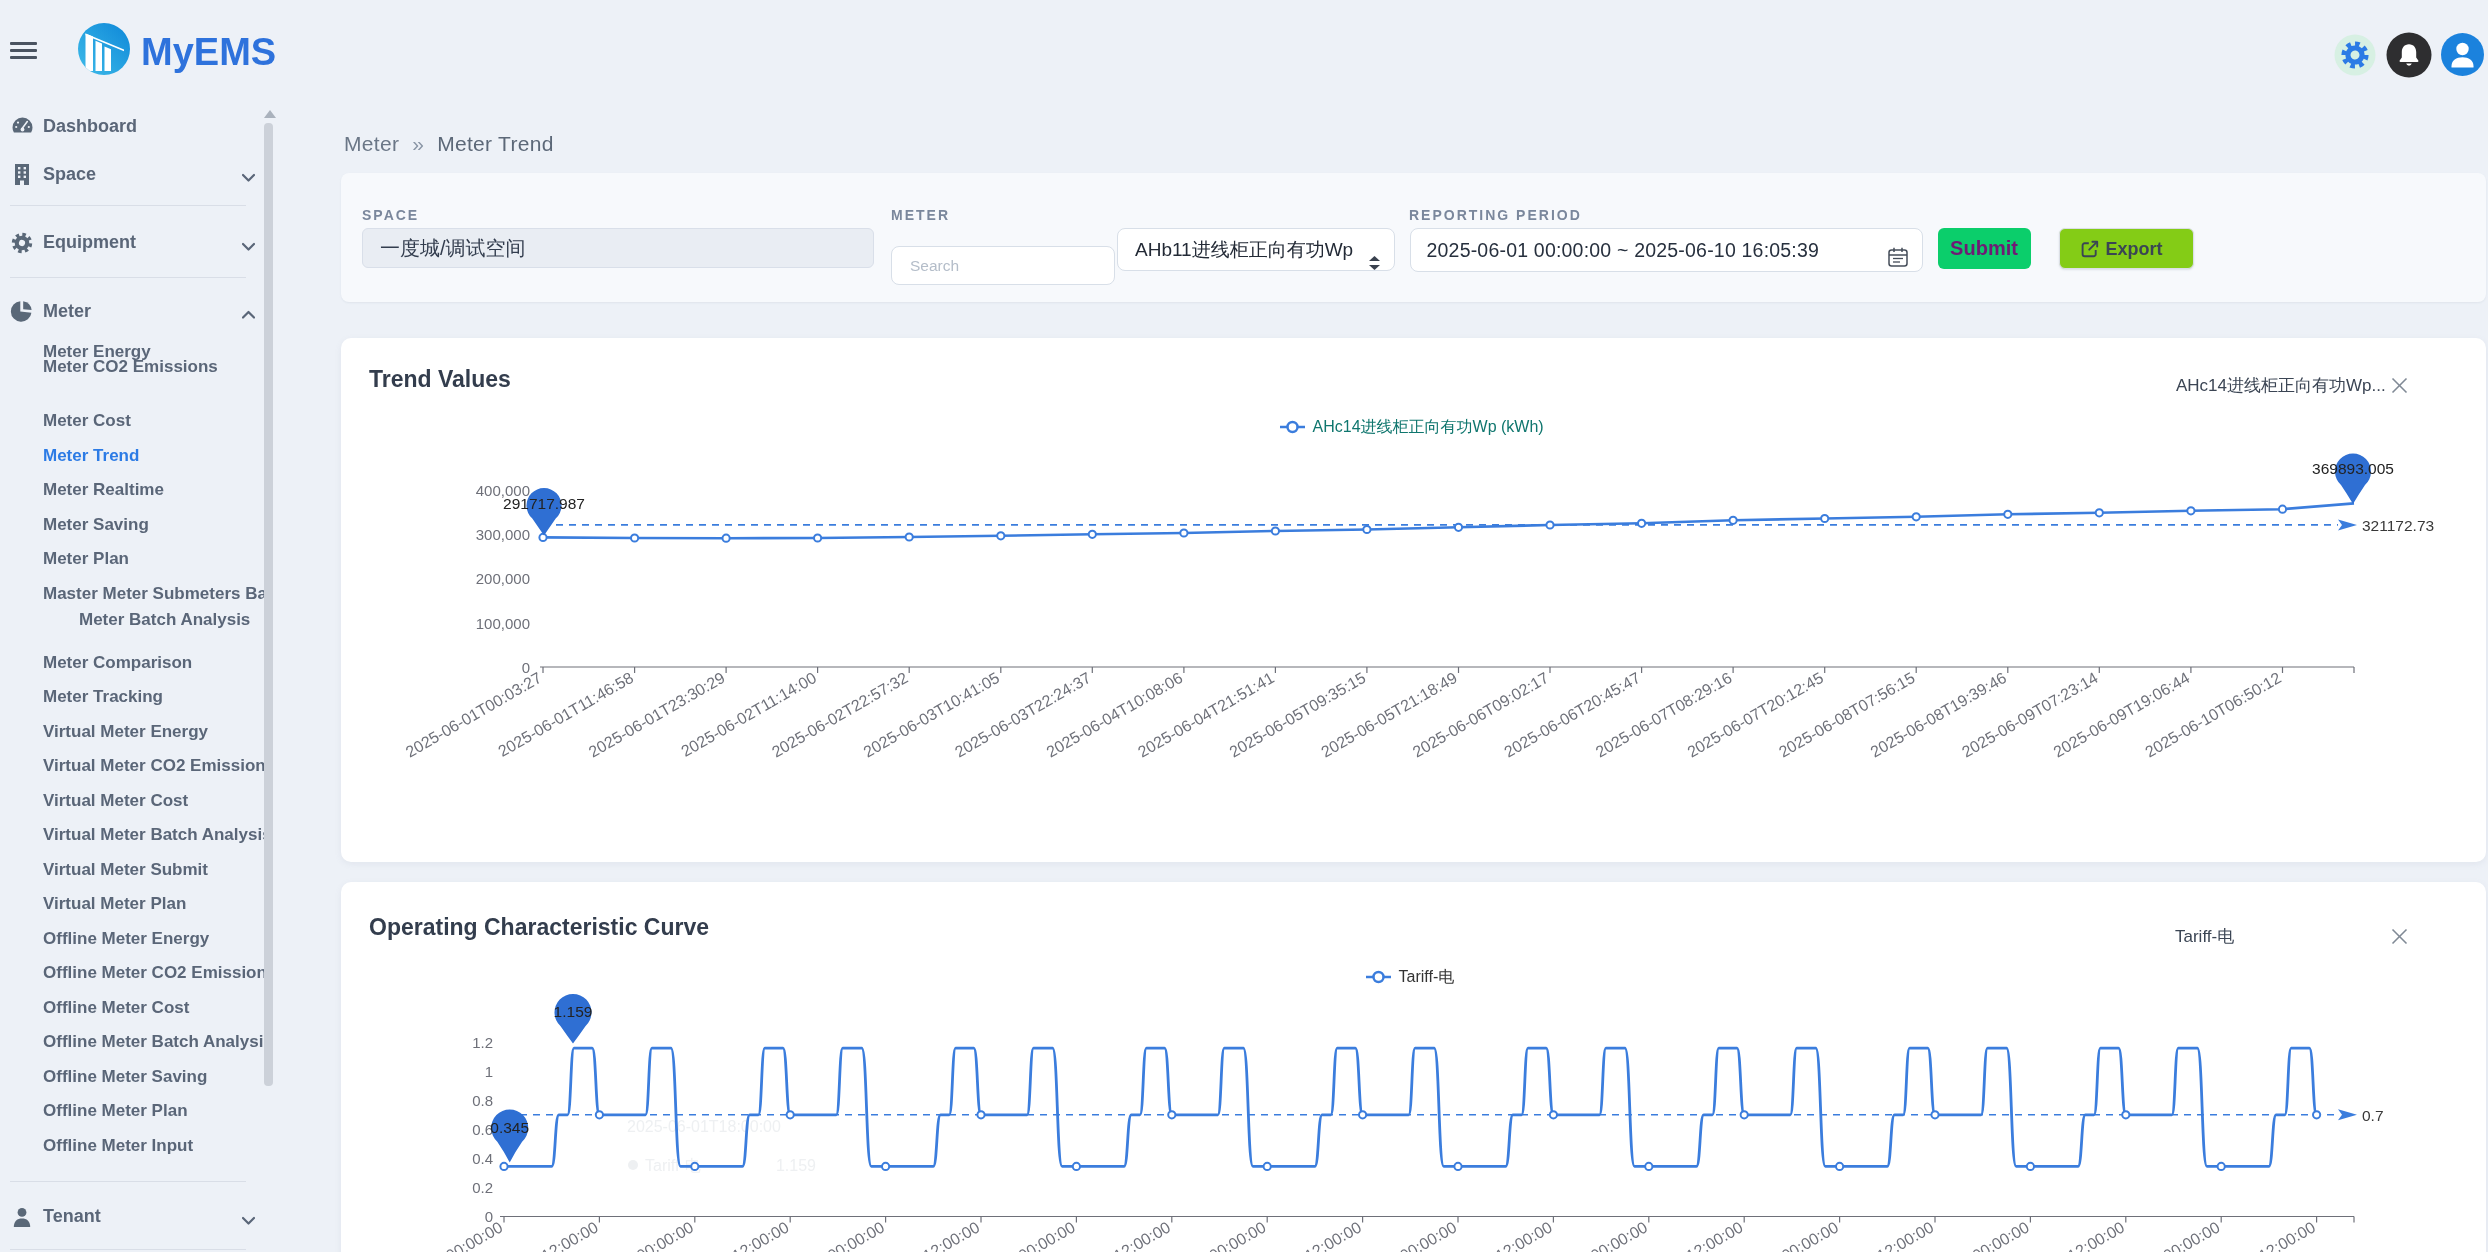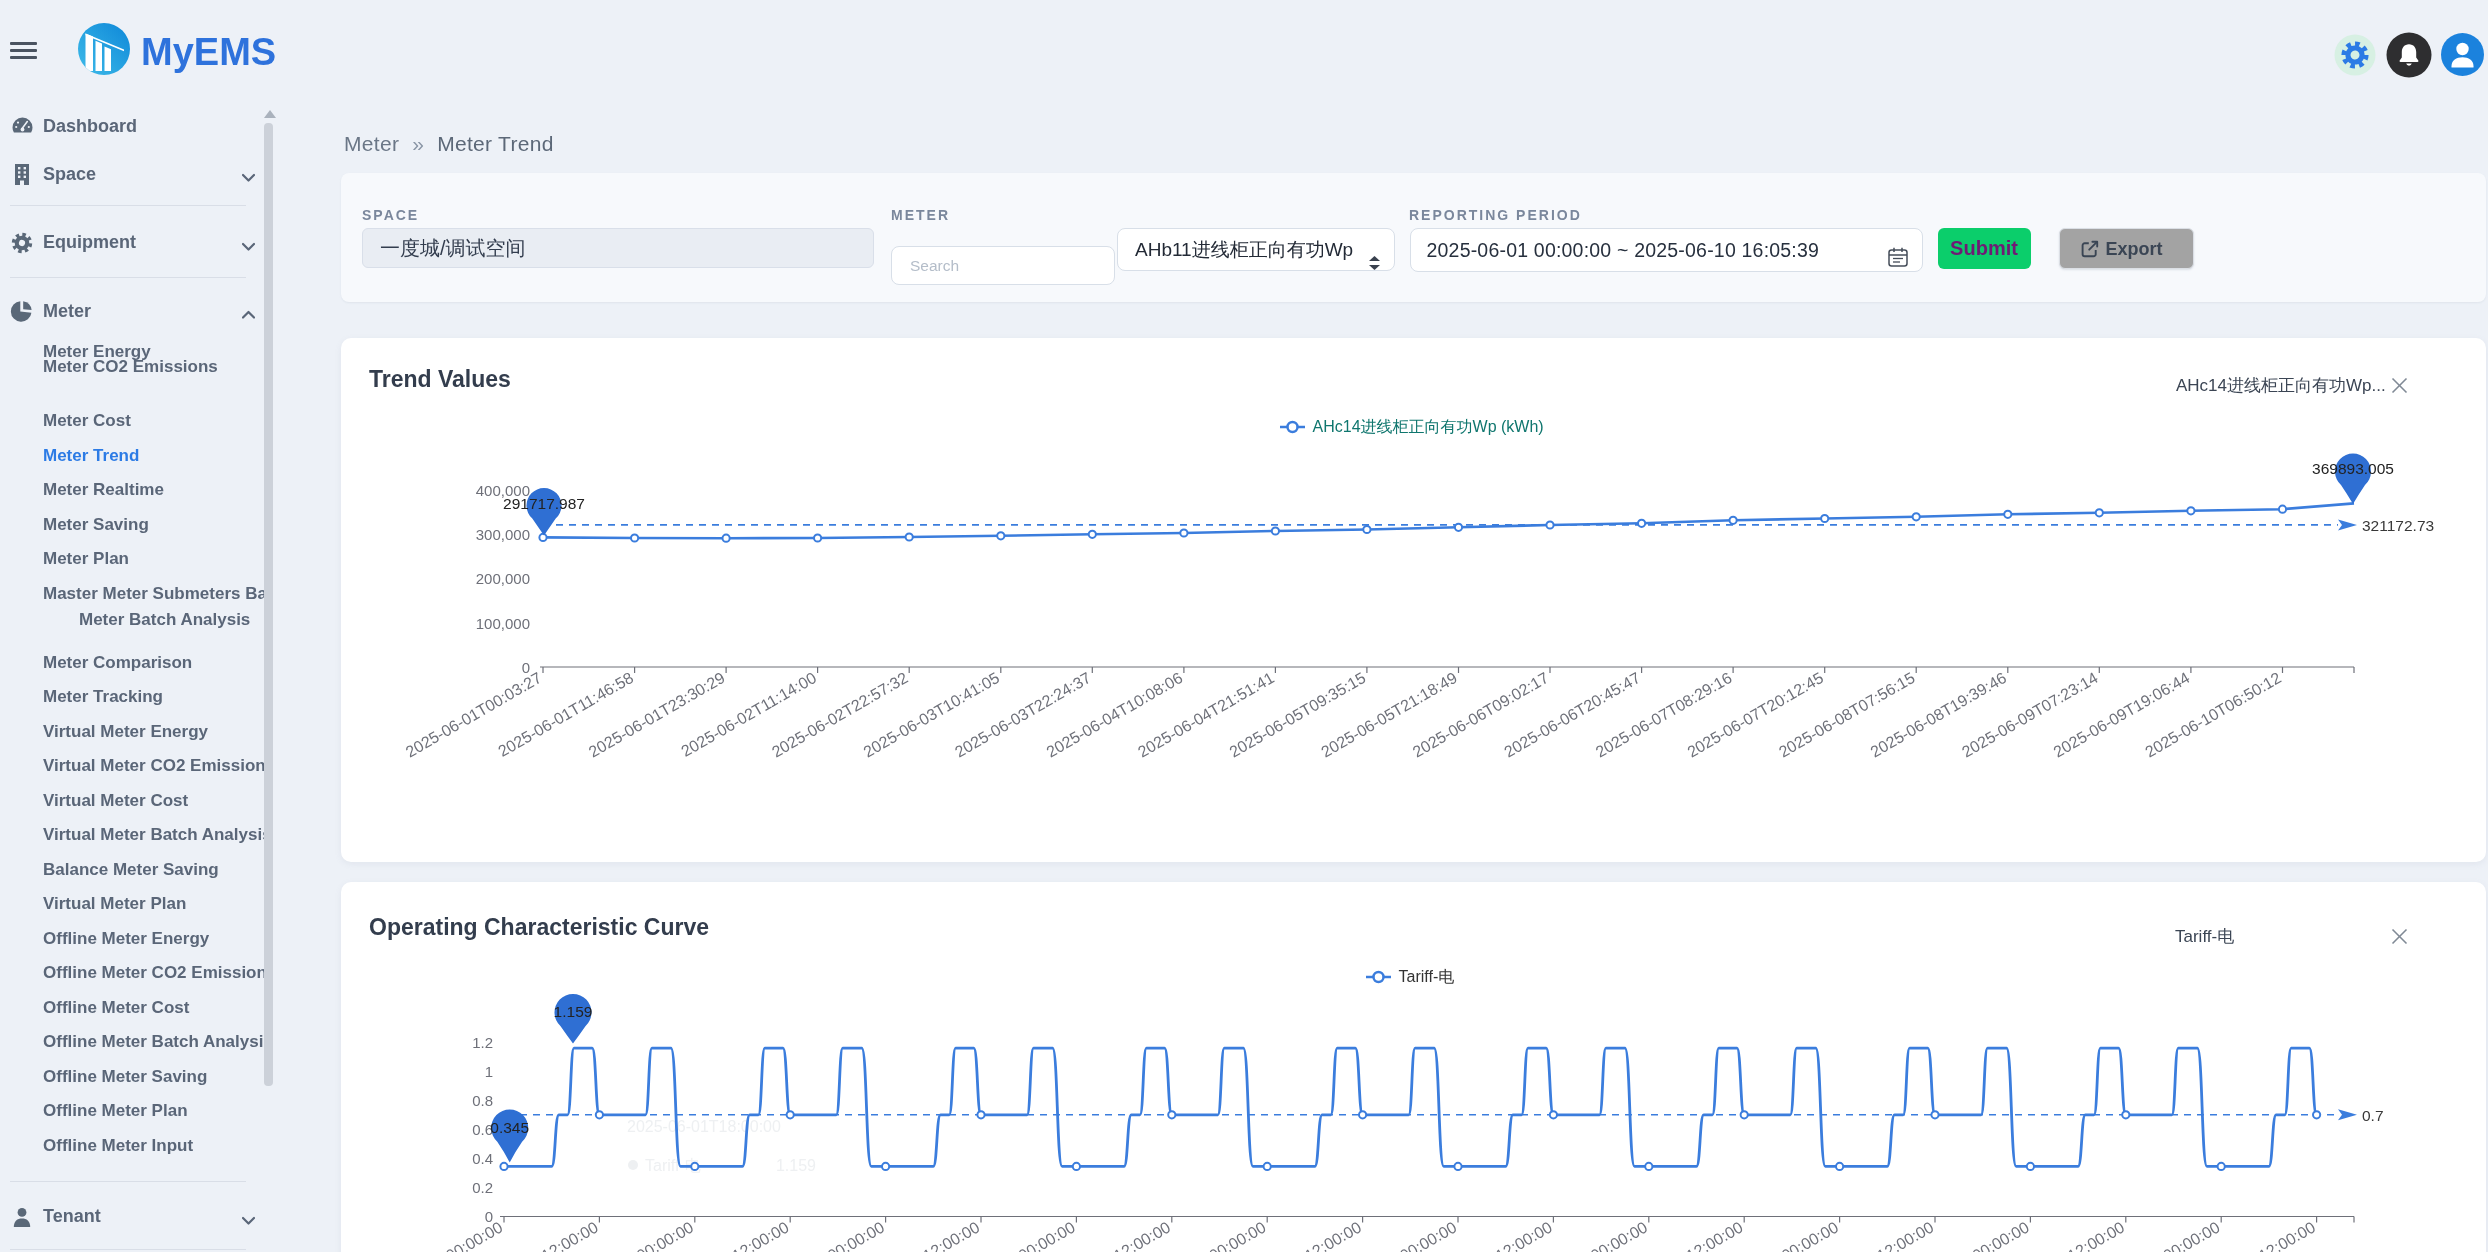--- a/index.html
+++ b/index.html
@@ -103,21 +103,21 @@
 <div class="smi" style="top:514.6px;">Meter Saving</div>
 <div class="smi" style="top:549.1px;">Meter Plan</div>
 <div class="smi" style="top:583.6px;">Master Meter Submeters Balance</div>
 <div class="smi" style="top:610px;margin-left:36px;">Meter Batch Analysis</div>
 <div class="smi" style="top:652.7px;">Meter Comparison</div>
 <div class="smi" style="top:687.2px;">Meter Tracking</div>
 <div class="smi" style="top:721.7px;">Virtual Meter Energy</div>
 <div class="smi" style="top:756.2px;">Virtual Meter CO2 Emissions</div>
 <div class="smi" style="top:790.8px;">Virtual Meter Cost</div>
 <div class="smi" style="top:825.3px;">Virtual Meter Batch Analysis</div>
-<div class="smi" style="top:859.8px;">Balance Meter Saving</div>
+<div class="smi" style="top:859.8px;">Virtual Meter Submit</div>
 <div class="smi" style="top:894.3px;">Virtual Meter Plan</div>
 <div class="smi" style="top:928.8px;">Offline Meter Energy</div>
 <div class="smi" style="top:963.4px;">Offline Meter CO2 Emissions</div>
 <div class="smi" style="top:997.9px;">Offline Meter Cost</div>
 <div class="smi" style="top:1032.4px;">Offline Meter Batch Analysis</div>
 <div class="smi" style="top:1066.9px;">Offline Meter Saving</div>
 <div class="smi" style="top:1101.4px;">Offline Meter Plan</div>
 <div class="smi" style="top:1136.0px;">Offline Meter Input</div>
 <div class="abs" style="left:10px;top:1181px;width:236px;height:1px;background:#d9dee7;"></div>
 <div class="abs" style="left:12px;top:1207px;width:20px;height:20px;"><svg width="20" height="20" viewBox="0 0 20 20">
@@ -150,21 +150,21 @@
 <rect x="2" y="4" width="18" height="16" rx="2.5"></rect>
         <line x1="2" y1="9" x2="20" y2="9"></line>
 <line x1="7" y1="1.8" x2="7" y2="6"></line>
         <line x1="15" y1="1.8" x2="15" y2="6"></line>
 <g stroke-width="1.3">
           <line x1="6" y1="12.5" x2="16" y2="12.5"></line>
           <line x1="6" y1="16" x2="13" y2="16"></line>
         </g>
       </svg></span></div>
 <div class="abs" style="left:1937.5px;top:228px;width:93px;height:40.5px;background:#0bce6b;border-radius:6px;color:#701a75;font-size:20px;font-weight:600;text-align:center;line-height:40px;">Submit</div>
-<div class="abs" style="left:2058.5px;top:227.5px;width:135px;height:41.5px;background:#a3a3a3;border:1px solid #dbdfe5;border-radius:6px;box-shadow:0 1px 2px rgba(140,150,170,0.25);">
+<div class="abs" style="left:2058.5px;top:227.5px;width:135px;height:41.5px;background:#84cc16;border:1px solid #dbdfe5;border-radius:6px;box-shadow:0 1px 2px rgba(140,150,170,0.25);">
     <span style="position:absolute;left:20px;top:11px;"><svg width="19" height="19" viewBox="0 0 19 19" fill="none" stroke="#3a4554" stroke-width="1.9">
 <path d="M8.8 3.2 H4.7 A2.1 2.1 0 0 0 2.6 5.3 V14.2 A2.1 2.1 0 0 0 4.7 16.3 H13.6 A2.1 2.1 0 0 0 15.7 14.2 V10.1"></path>
 <path d="M9.2 9.7 L17 1.9" stroke-linecap="round"></path>
         <path d="M12.4 1.7 H17.2 V6.5" stroke-linecap="round" stroke-linejoin="round"></path>
       </svg></span>
     <span style="position:absolute;left:46px;top:0;line-height:40px;font-size:18px;font-weight:600;color:#3a4554;">Export</span>
   </div>
 <div class="abs" style="left:341px;top:338px;width:2145px;height:524px;background:#fff;border-radius:10px;box-shadow:0 2px 6px rgba(140,152,170,0.12);"></div>
 <div class="abs" style="left:341px;top:882px;width:2145px;height:524px;background:#fff;border-radius:10px;box-shadow:0 2px 6px rgba(140,152,170,0.12);"></div>
 <div class="abs" style="left:369px;top:365px;width:500px;height:30px;font-size:23px;font-weight:700;color:#333d4d;line-height:28px;">Trend Values</div>

